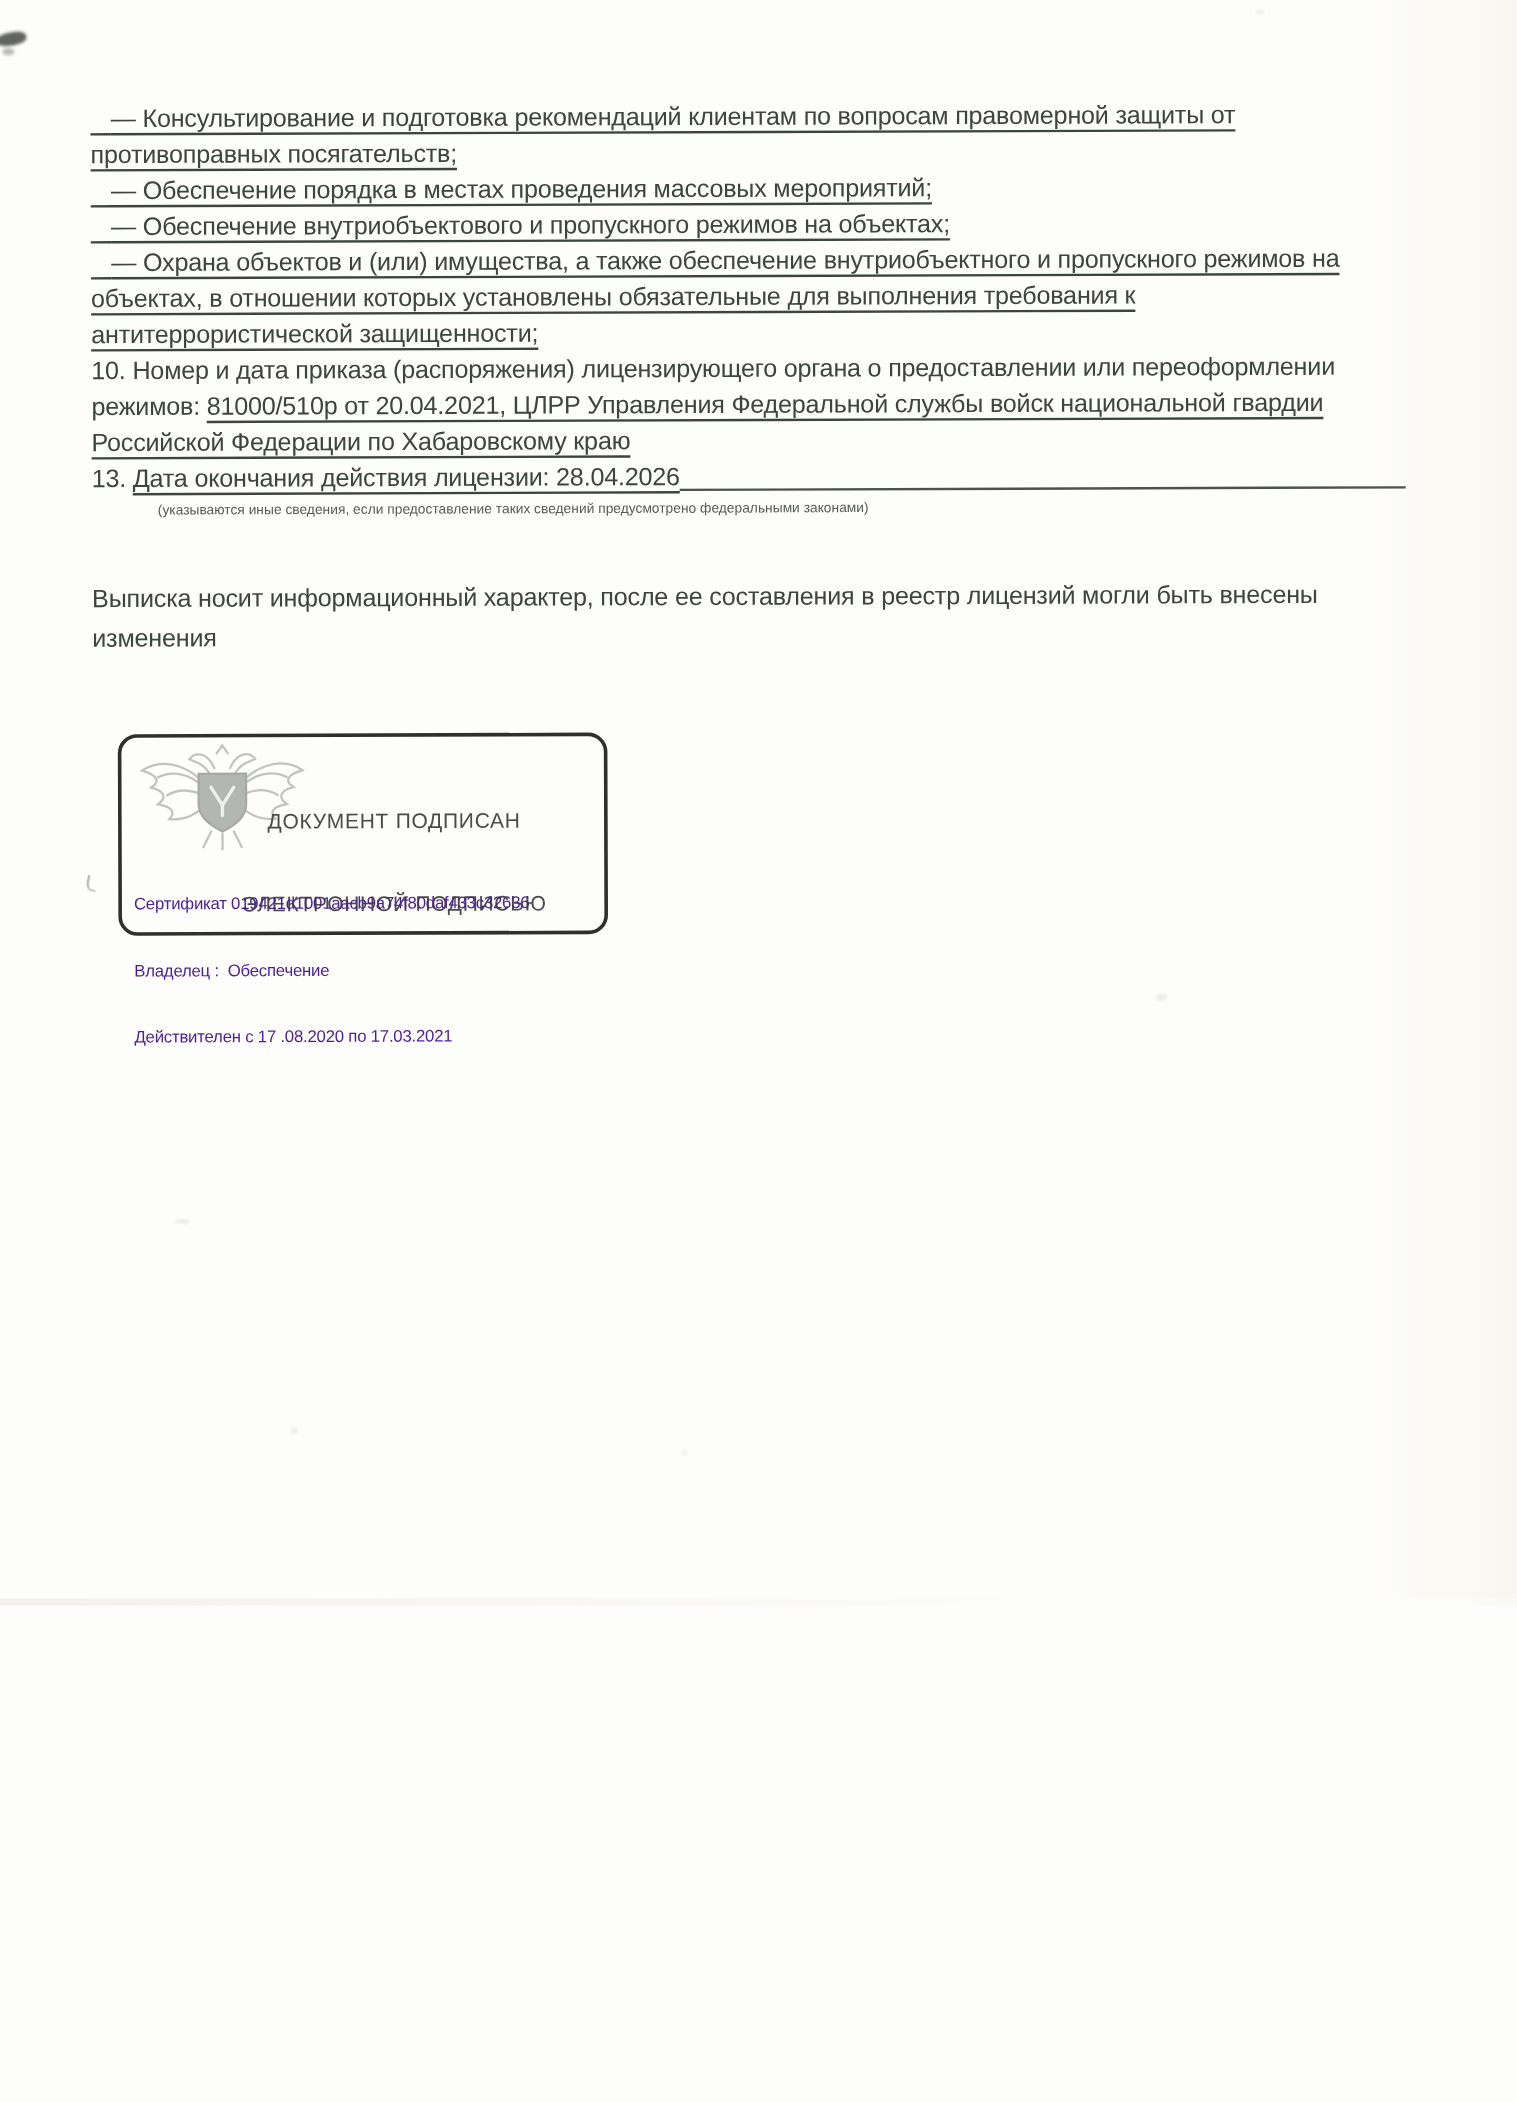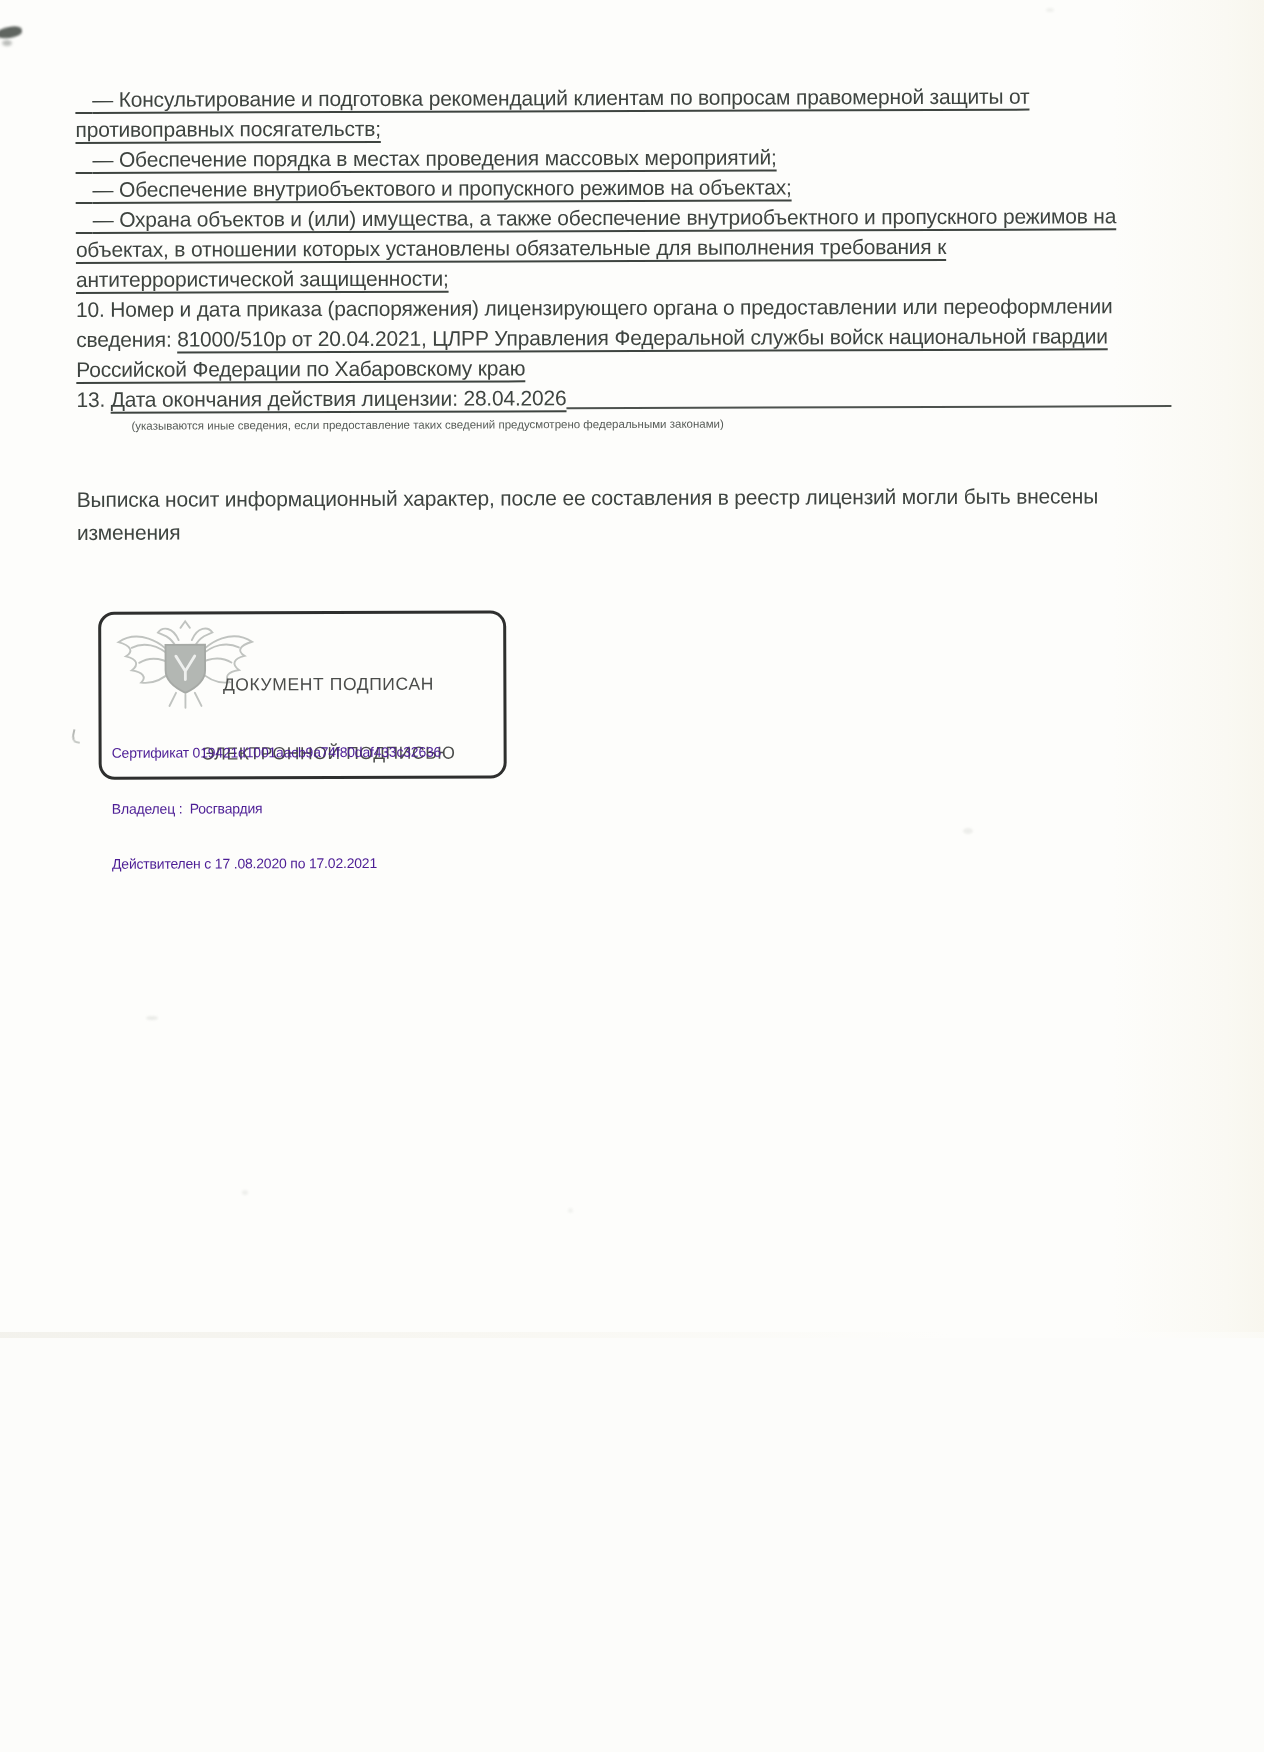--- a/index.html
+++ b/index.html
@@ -150,21 +150,21 @@
 
       <div class="line ind"><span class="u">— Консультирование и подготовка рекомендаций клиентам по вопросам правомерной защиты от</span></div>
       <div class="line"><span class="u">противоправных посягательств;</span></div>
       <div class="line ind"><span class="u">— Обеспечение порядка в местах проведения массовых мероприятий;</span></div>
       <div class="line ind"><span class="u">— Обеспечение внутриобъектового и пропускного режимов на объектах;</span></div>
       <div class="line ind"><span class="u">— Охрана объектов и (или) имущества, а также обеспечение внутриобъектного и пропускного режимов на</span></div>
       <div class="line"><span class="u">объектах, в отношении которых установлены обязательные для выполнения требования к</span></div>
       <div class="line"><span class="u">антитеррористической защищенности;</span></div>
 
       <div class="line"><span>10. Номер и дата приказа (распоряжения) лицензирующего органа о предоставлении или переоформлении</span></div>
-      <div class="line"><span>сведения: </span><span class="u">81000/510р от 20.04.2021, ЦЛРР Управления Федеральной службы войск национальной гвардии</span></div>
+      <div class="line"><span>режимов: </span><span class="u">81000/510р от 20.04.2021, ЦЛРР Управления Федеральной службы войск национальной гвардии</span></div>
       <div class="line"><span class="u">Российской Федерации по Хабаровскому краю</span></div>
 
       <div class="line flexline">
         <span>13. </span><span class="u">Дата окончания действия лицензии: 28.04.2026</span>
         <span class="rule-fill"></span>
       </div>
 
       <div class="smallnote">(указываются иные сведения, если предоставление таких сведений предусмотрено федеральными законами)</div>
 
       <div class="disclaimer">
@@ -196,19 +196,19 @@
         <path d="M75,41 L85,57 L95,41 M85,57 L85,66" fill="none" stroke="#eceeec" stroke-width="3" stroke-linecap="round"></path>
       </svg>
 
       <div class="stamp-title">
         <div>ДОКУМЕНТ ПОДПИСАН</div>
         <div>ЭЛЕКТРОННОЙ ПОДПИСЬЮ</div>
       </div>
 
       <div class="stamp-cert">
         <div>Сертификат 019421d1001aacb9a74f80daf433c32636</div>
-        <div>Владелец :  Росгвардия</div>
-        <div>Действителен с 17 .08.2020 по 17.02.2021</div>
+        <div>Владелец :  Обеспечение</div>
+        <div>Действителен с 17 .08.2020 по 17.03.2021</div>
       </div>
     </div>
 
   </div>
 </div>
 
 </body></html>

